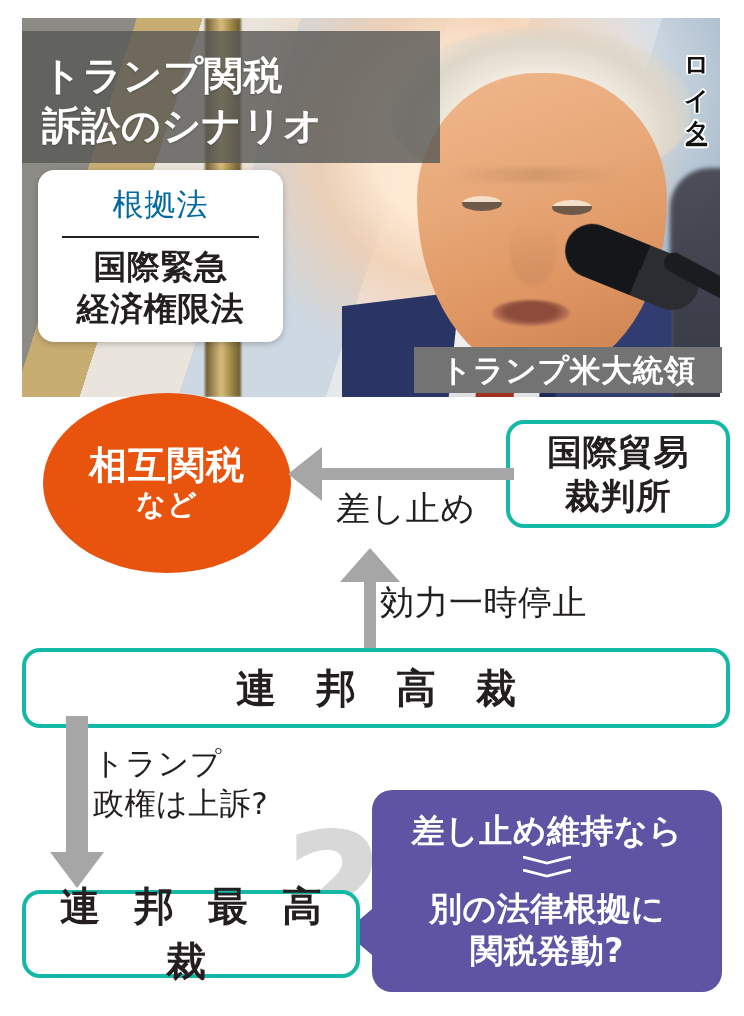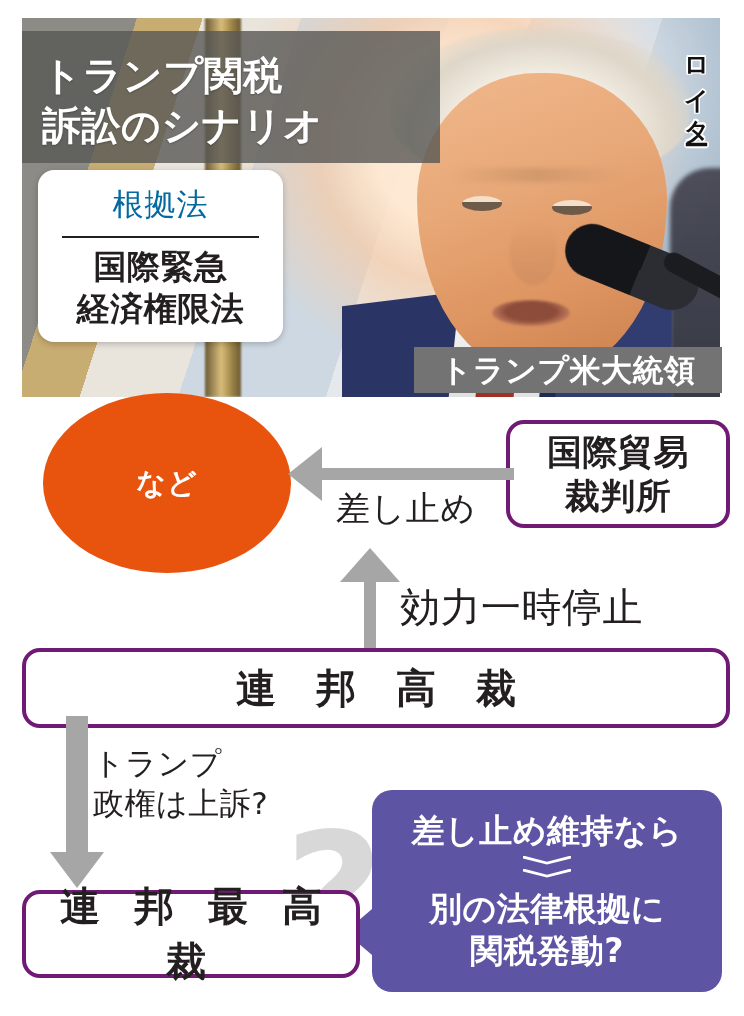--- a/index.html
+++ b/index.html
@@ -146,21 +146,21 @@
     position:absolute;left:43px;top:393px;width:248px;height:180px;
     background:#e8530e;border-radius:50%;
     display:flex;flex-direction:column;align-items:center;justify-content:center;
     color:#ffffff;
   }
   .circle .l1{font-size:38px;font-weight:700;line-height:42px;letter-spacing:1px;}
   .circle .l2{font-size:29px;font-weight:700;line-height:36px;letter-spacing:1px;}
 
   
   .box{
-    position:absolute;background:#ffffff;border:4px solid #701a75;border-radius:18px;
+    position:absolute;background:#ffffff;border:4px solid #14b8a6;border-radius:18px;
     display:flex;align-items:center;justify-content:center;
     color:#231f20;font-weight:700;text-align:center;
   }
   .box-trade{left:506px;top:420px;width:216px;height:100px;
     font-size:35px;line-height:44px;white-space:pre-line;letter-spacing:.5px;}
   .box-appeals{left:22px;top:648px;width:700px;height:72px;
     font-size:40px;letter-spacing:13px;text-indent:13px;}
   .box-supreme{left:22px;top:890px;width:330px;height:80px;
     font-size:40px;letter-spacing:10px;text-indent:10px;z-index:3;}
 
@@ -191,21 +191,21 @@
   }
   .ar-purple-head{
     position:absolute;left:345px;top:898px;width:0;height:0;
     border-top:34px solid transparent;border-bottom:34px solid transparent;
     border-right:40px solid #5d54a4;z-index:2;
   }
 
   
   .lbl{position:absolute;color:#231f20;}
   .lbl-injunction{left:336px;top:486px;font-size:34px;letter-spacing:.5px;}
-  .lbl-stay{left:400px;top:580px;font-size:40px;letter-spacing:.5px;}
+  .lbl-stay{left:380px;top:580px;font-size:34px;letter-spacing:.5px;}
   .lbl-appeal{left:93px;top:743px;font-size:31px;line-height:40px;white-space:pre-line;letter-spacing:.5px;}
 
   
   .qmark{
     position:absolute;left:274px;top:820px;width:120px;height:150px;
     color:#d8d8d8;font-size:170px;font-weight:700;line-height:150px;
     text-align:center;z-index:1;
   }
 
   
@@ -259,20 +259,21 @@
   <div class="photo-caption">トランプ米大統領</div>
 
   <div class="basis">
     <div class="basis-top">根拠法</div>
     <div class="basis-rule"></div>
     <div class="basis-body">国際緊急
 経済権限法</div>
   </div>
 
   <div class="circle">
+    <div class="l1">相互関税</div>
     <div class="l2">など</div>
   </div>
 
   <div class="box box-trade">国際貿易
 裁判所</div>
 
   <div class="ar-h-line"></div>
   <div class="ar-h-head"></div>
   <div class="lbl lbl-injunction">差し止め</div>
 

